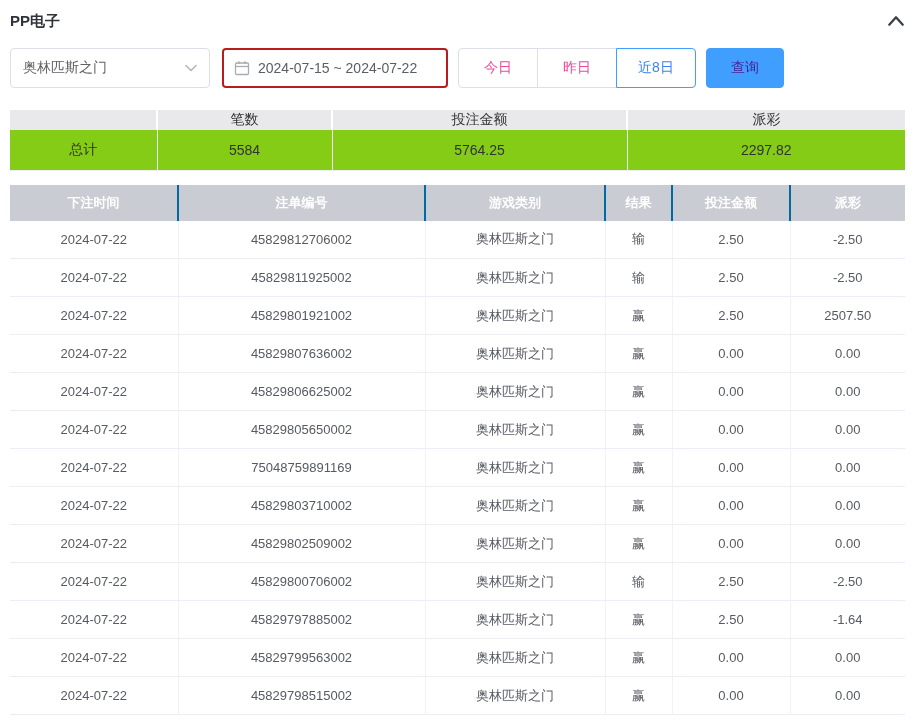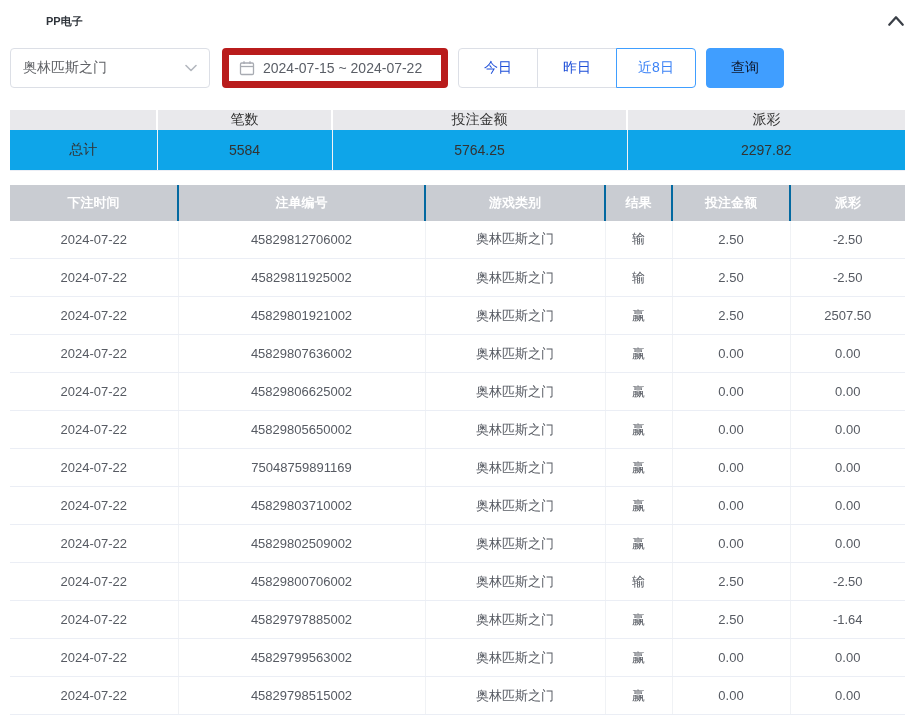--- a/index.html
+++ b/index.html
@@ -12,67 +12,67 @@
   .page { padding: 0 10px; }
 
   
   .panel-header {
     height: 40px;
     display: flex;
     align-items: center;
     justify-content: space-between;
     padding-top: 2px;
   }
-  .title { font-size: 11px; font-weight: bold; color: #2f343b; margin-left: 36px; }
+  .title { font-size: 15px; font-weight: bold; color: #2f343b; }
   .collapse { cursor: pointer; display: flex; align-items: center; }
 
   
   .filter-bar { display: flex; align-items: center; margin-top: 8px; }
   .select {
     width: 200px; height: 40px;
     border: 1px solid #dcdfe6; border-radius: 4px;
     display: flex; align-items: center; justify-content: space-between;
     padding: 0 12px; font-size: 14px; color: #606266; cursor: pointer;
     background: #fff;
   }
   .date-input {
     width: 226px; height: 40px;
-    border: 7px solid #b91c1c; border-radius: 4px;
+    border: 2px solid #b91c1c; border-radius: 4px;
     display: flex; align-items: center; gap: 8px;
     padding: 0 10px; margin-left: 12px;
     font-size: 14px; color: #5a5e66; background: #fff; cursor: pointer;
     white-space: nowrap;
   }
   .btn-group { display: flex; margin-left: 10px; }
   .qbtn {
     width: 80px; height: 40px;
     background: #fff; border: 1px solid #dcdfe6;
-    font-size: 14px; color: #1d4ed8; cursor: pointer;
+    font-size: 14px; color: #ec4899; cursor: pointer;
     margin-left: -1px; font-family: inherit;
   }
   .qbtn:first-child { margin-left: 0; border-radius: 4px 0 0 4px; }
   .qbtn:last-child { border-radius: 0 4px 4px 0; }
   .qbtn.active { color: #3b82f6; border-color: #409eff; position: relative; z-index: 1; }
   .search-btn {
     width: 78px; height: 40px; margin-left: 10px;
     background: #409eff; border: 1px solid #409eff; border-radius: 4px;
-    color: #0f172a; font-size: 14px; cursor: pointer; font-family: inherit;
+    color: #4c1d95; font-size: 14px; cursor: pointer; font-family: inherit;
   }
 
   
   table { border-collapse: collapse; table-layout: fixed; }
   .summary { width: 895px; margin-top: 22px; font-size: 14px; }
   .summary th {
     height: 20px; background: #e9e9ec; color: #333;
     font-weight: 400; text-align: center;
     border-right: 2px solid #fff;
   }
   .summary th:last-child { border-right: none; }
   .summary td {
-    height: 40px; background: #0ea5e9; text-align: center; color: #333;
+    height: 40px; background: #84cc16; text-align: center; color: #333;
     border-bottom: 1px solid #ebeef5; border-right: 1px solid #f2f3f5;
   }
   .summary td:last-child { border-right: none; }
 
   
   .bet-table { width: 895px; margin-top: 14px; font-size: 13px; }
   .bet-table th {
     height: 36px; background: #c9ccd2; color: #ffffff;
     font-weight: bold; font-size: 13px; text-align: center;
     border-right: 2px solid #0369a1;

